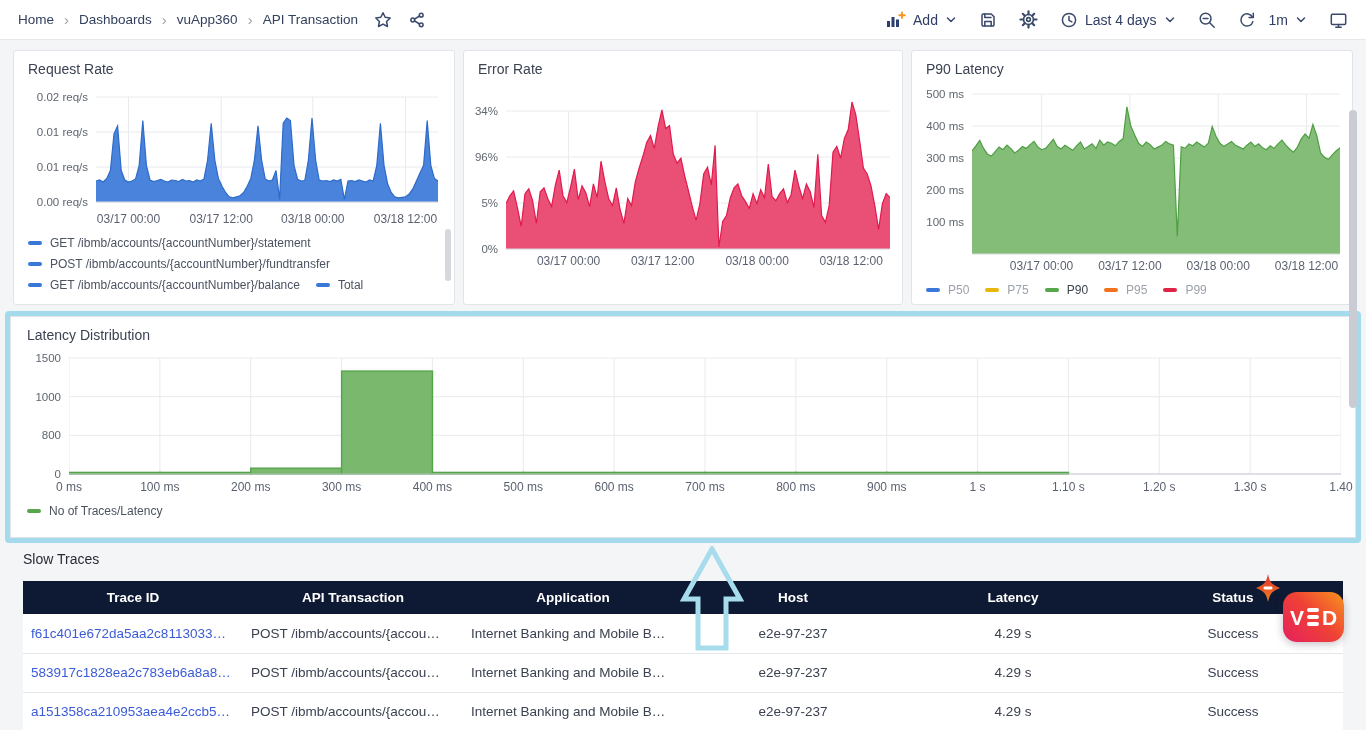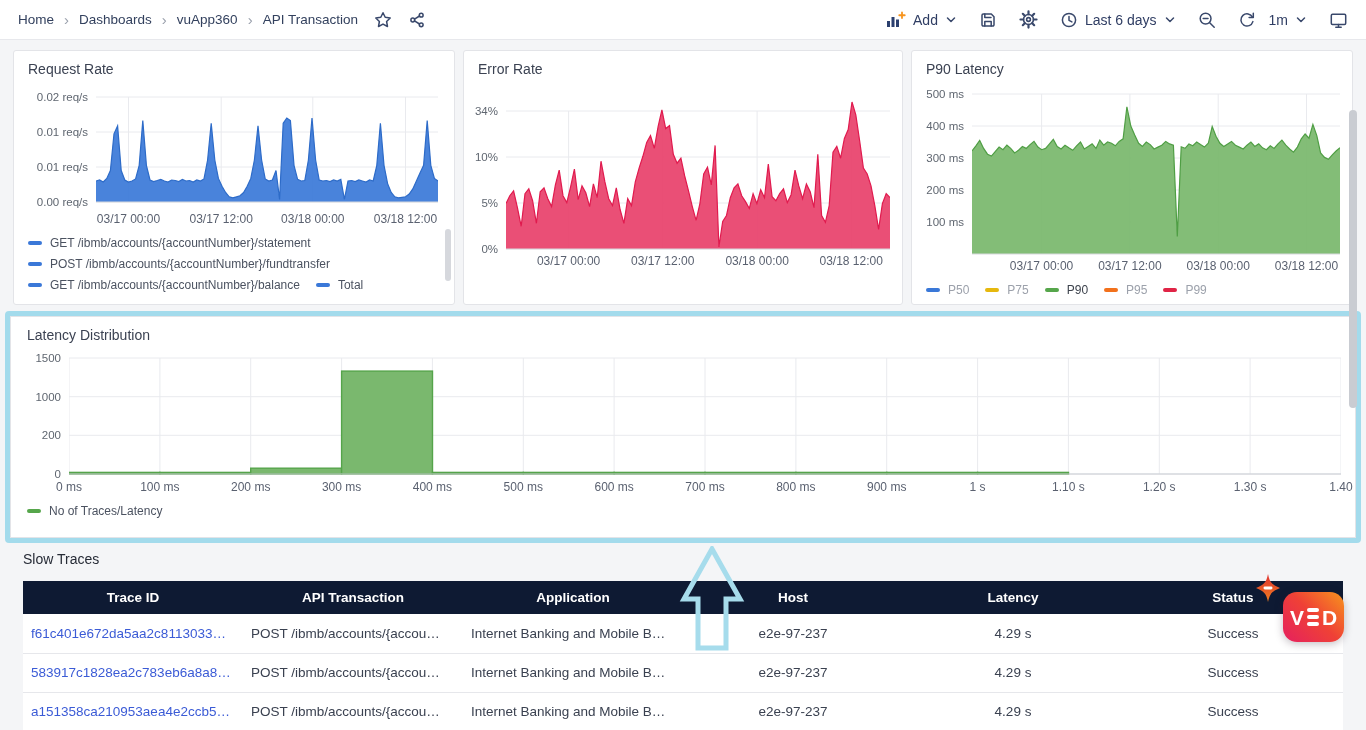--- a/index.html
+++ b/index.html
@@ -128,21 +128,21 @@
           <g stroke-width="2.1">
             <path d="M14 9h2.6M12.54 12.54l1.83 1.83M9 14v2.6M5.46 12.54 3.63 14.37M4 9H1.4M5.46 5.46 3.63 3.63M9 4V1.4M12.54 5.46l1.83-1.83"></path>
           </g>
         </svg>
     </span>
     <div class="tool-group">
       <svg class="ico" width="18" height="18" viewBox="0 0 18 18">
           <circle cx="9" cy="9" r="6.6"></circle>
           <path d="M9 5.4V9.3L11.9 10.9"></path>
         </svg>
-      <span class="tool-label">Last 6 days</span>
+      <span class="tool-label">Last 4 days</span>
       <svg class="ico" width="12" height="12" viewBox="0 0 12 12">
           <path d="M2.5 4 6 7.5 9.5 4"></path>
         </svg>
     </div>
     <span class="nav-icon">
       <svg class="ico" width="18" height="18" viewBox="0 0 18 18" stroke-width="1.6">
           <circle cx="7.6" cy="7.6" r="5.4"></circle>
           <path d="M11.7 11.7 16.2 16.2M5.2 7.6h4.8"></path>
         </svg>
     </span>
@@ -221,21 +221,21 @@
         </div>
       <div class="legend-scrollbar"></div>
     </section>
 
     <section class="panel small p2">
       <h2 class="panel-title">Error Rate</h2>
       <div id="chart-err" style="margin-top: 22px;">
           <div class="chart">
             <div class="ycol" style="width: 30px;">
               <span class="ylab" style="top: 12px;">34%</span>
-              <span class="ylab" style="top: 58px;">10%</span>
+              <span class="ylab" style="top: 58px;">96%</span>
               <span class="ylab" style="top: 104px;">5%</span>
               <span class="ylab" style="top: 150px;">0%</span>
             </div>
             <div class="plot" style="width: 384px; height: 152px;"><svg width="384" height="152">
                 <line x1="0" x2="384" y1="12" y2="12" stroke="#e9eaee"></line>
                 <line x1="0" x2="384" y1="58" y2="58" stroke="#e9eaee"></line>
                 <line x1="0" x2="384" y1="104" y2="104" stroke="#e9eaee"></line>
                 <line x1="0" x2="384" y1="150" y2="150" stroke="#e9eaee"></line>
                 <line x1="62.6" x2="62.6" y1="12" y2="150" stroke="#e9eaee"></line>
                 <line x1="156.7" x2="156.7" y1="12" y2="150" stroke="#e9eaee"></line>
@@ -314,21 +314,21 @@
   </div>
 
   <div class="highlight-box">
     <section class="panel wide">
       <h2 class="panel-title">Latency Distribution</h2>
       <div id="chart-hist" style="margin-top:8px;">
           <div class="chart">
             <div class="ycol" style="width: 44px;">
               <span class="ylab" style="top: 7px;">1500</span>
               <span class="ylab" style="top: 45.7px;">1000</span>
-              <span class="ylab" style="top: 84.3px;">200</span>
+              <span class="ylab" style="top: 84.3px;">800</span>
               <span class="ylab" style="top: 123px;">0</span>
             </div>
             <div class="plot" style="width: 1272px; height: 126px;"><svg width="1272" height="126">
                 <line x1="0" x2="1272" y1="7" y2="7" stroke="#e9eaee"></line>
                 <line x1="0" x2="1272" y1="45.7" y2="45.7" stroke="#e9eaee"></line>
                 <line x1="0" x2="1272" y1="84.3" y2="84.3" stroke="#e9eaee"></line>
                 <line x1="0" x2="1272" y1="123" y2="123" stroke="#e9eaee"></line>
                 <line x1="0.0" x2="0.0" y1="7" y2="123" stroke="#e9eaee"></line>
                 <line x1="90.9" x2="90.9" y1="7" y2="123" stroke="#e9eaee"></line>
                 <line x1="181.7" x2="181.7" y1="7" y2="123" stroke="#e9eaee"></line>

